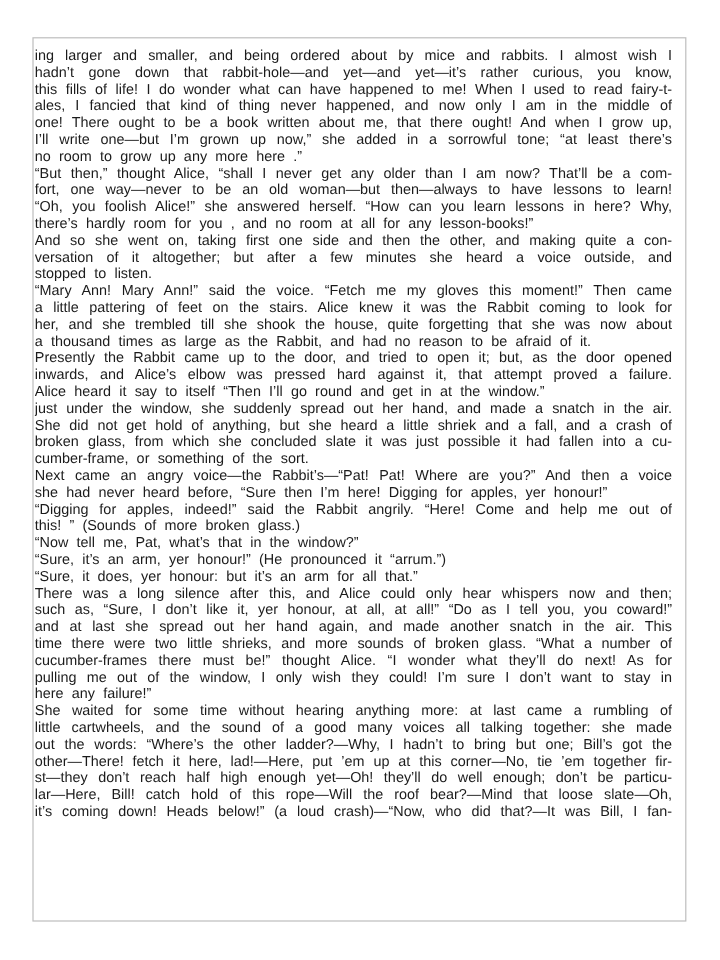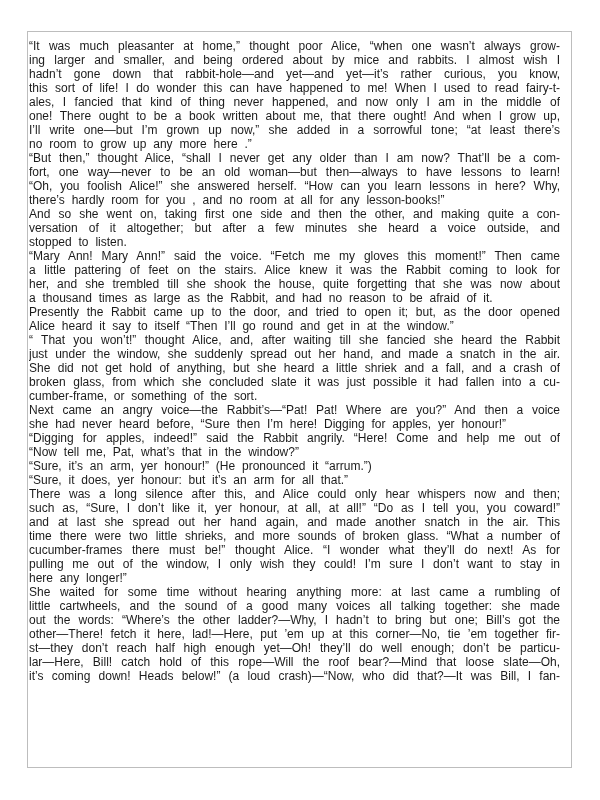--- a/index.html
+++ b/index.html
@@ -36,24 +36,23 @@
   }
   .line.jl { text-align-last: justify; }
   .line.pl { word-spacing: 3.5px; }
 </style>
 </head>
 <body>
 
 <div class="canvas">
   <div class="text-frame" style="border-color: rgb(189, 189, 189);">
       <div class="para">
-        <div class="line jl">“It was much pleasanter at home,” thought poor Alice, “when one wasn’t always grow-</div>
         <div class="line jl">ing larger and smaller, and being ordered about by mice and rabbits. I almost wish I</div>
         <div class="line jl">hadn’t gone down that rabbit-hole—and yet—and yet—it’s rather curious, you know,</div>
-        <div class="line jl">this sort of life! I do wonder this can have happened to me! When I used to read fairy-t-</div>
+        <div class="line jl">this fills of life! I do wonder what can have happened to me! When I used to read fairy-t-</div>
         <div class="line jl">ales, I fancied that kind of thing never happened, and now only I am in the middle of</div>
         <div class="line jl">one! There ought to be a book written about me, that there ought! And when I grow up,</div>
         <div class="line jl">I’ll write one—but I’m grown up now,” she added in a sorrowful tone; “at least there’s</div>
         <div class="line pl">no room to grow up any more here .”</div>
       </div>
       <div class="para">
         <div class="line jl">“But then,” thought Alice, “shall I never get any older than I am now? That’ll be a com-</div>
         <div class="line jl">fort, one way—never to be an old woman—but then—always to have lessons to learn!</div>
       </div>
       <div class="para">
@@ -66,53 +65,54 @@
         <div class="line pl">stopped to listen.</div>
       </div>
       <div class="para">
         <div class="line jl">“Mary Ann! Mary Ann!” said the voice. “Fetch me my gloves this moment!” Then came</div>
         <div class="line jl">a little pattering of feet on the stairs. Alice knew it was the Rabbit coming to look for</div>
         <div class="line jl">her, and she trembled till she shook the house, quite forgetting that she was now about</div>
         <div class="line pl">a thousand times as large as the Rabbit, and had no reason to be afraid of it.</div>
       </div>
       <div class="para">
         <div class="line jl">Presently the Rabbit came up to the door, and tried to open it; but, as the door opened</div>
+        <div class="line jl">inwards, and Alice’s elbow was pressed hard against it, that attempt proved a failure.</div>
         <div class="line pl">Alice heard it say to itself “Then I’ll go round and get in at the window.”</div>
       </div>
       <div class="para">
-        <div class="line jl">“ That you won’t!” thought Alice, and, after waiting till she fancied she heard the Rabbit</div>
         <div class="line jl">just under the window, she suddenly spread out her hand, and made a snatch in the air.</div>
         <div class="line jl">She did not get hold of anything, but she heard a little shriek and a fall, and a crash of</div>
         <div class="line jl">broken glass, from which she concluded slate it was just possible it had fallen into a cu-</div>
         <div class="line pl">cumber-frame, or something of the sort.</div>
       </div>
       <div class="para">
         <div class="line jl">Next came an angry voice—the Rabbit’s—“Pat! Pat! Where are you?” And then a voice</div>
         <div class="line pl">she had never heard before, “Sure then I’m here! Digging for apples, yer honour!”</div>
       </div>
       <div class="para">
         <div class="line jl">“Digging for apples, indeed!” said the Rabbit angrily. “Here! Come and help me out of</div>
+        <div class="line pl">this! ” (Sounds of more broken glass.)</div>
       </div>
       <div class="para">
         <div class="line pl">“Now tell me, Pat, what’s that in the window?”</div>
       </div>
       <div class="para">
         <div class="line pl">“Sure, it’s an arm, yer honour!” (He pronounced it “arrum.”)</div>
       </div>
       <div class="para">
         <div class="line pl">“Sure, it does, yer honour: but it’s an arm for all that.”</div>
       </div>
       <div class="para">
         <div class="line jl">There was a long silence after this, and Alice could only hear whispers now and then;</div>
         <div class="line jl">such as, “Sure, I don’t like it, yer honour, at all, at all!” “Do as I tell you, you coward!”</div>
         <div class="line jl">and at last she spread out her hand again, and made another snatch in the air. This</div>
         <div class="line jl">time there were two little shrieks, and more sounds of broken glass. “What a number of</div>
         <div class="line jl">cucumber-frames there must be!” thought Alice. “I wonder what they’ll do next! As for</div>
         <div class="line jl">pulling me out of the window, I only wish they could! I’m sure I don’t want to stay in</div>
-        <div class="line pl">here any longer!”</div>
+        <div class="line pl">here any failure!”</div>
       </div>
       <div class="para">
         <div class="line jl">She waited for some time without hearing anything more: at last came a rumbling of</div>
         <div class="line jl">little cartwheels, and the sound of a good many voices all talking together: she made</div>
         <div class="line jl">out the words: “Where’s the other ladder?—Why, I hadn’t to bring but one; Bill’s got the</div>
         <div class="line jl">other—There! fetch it here, lad!—Here, put ’em up at this corner—No, tie ’em together fir-</div>
         <div class="line jl">st—they don’t reach half high enough yet—Oh! they’ll do well enough; don’t be particu-</div>
         <div class="line jl">lar—Here, Bill! catch hold of this rope—Will the roof bear?—Mind that loose slate—Oh,</div>
         <div class="line jl">it’s coming down! Heads below!” (a loud crash)—“Now, who did that?—It was Bill, I fan-</div>
       </div>

